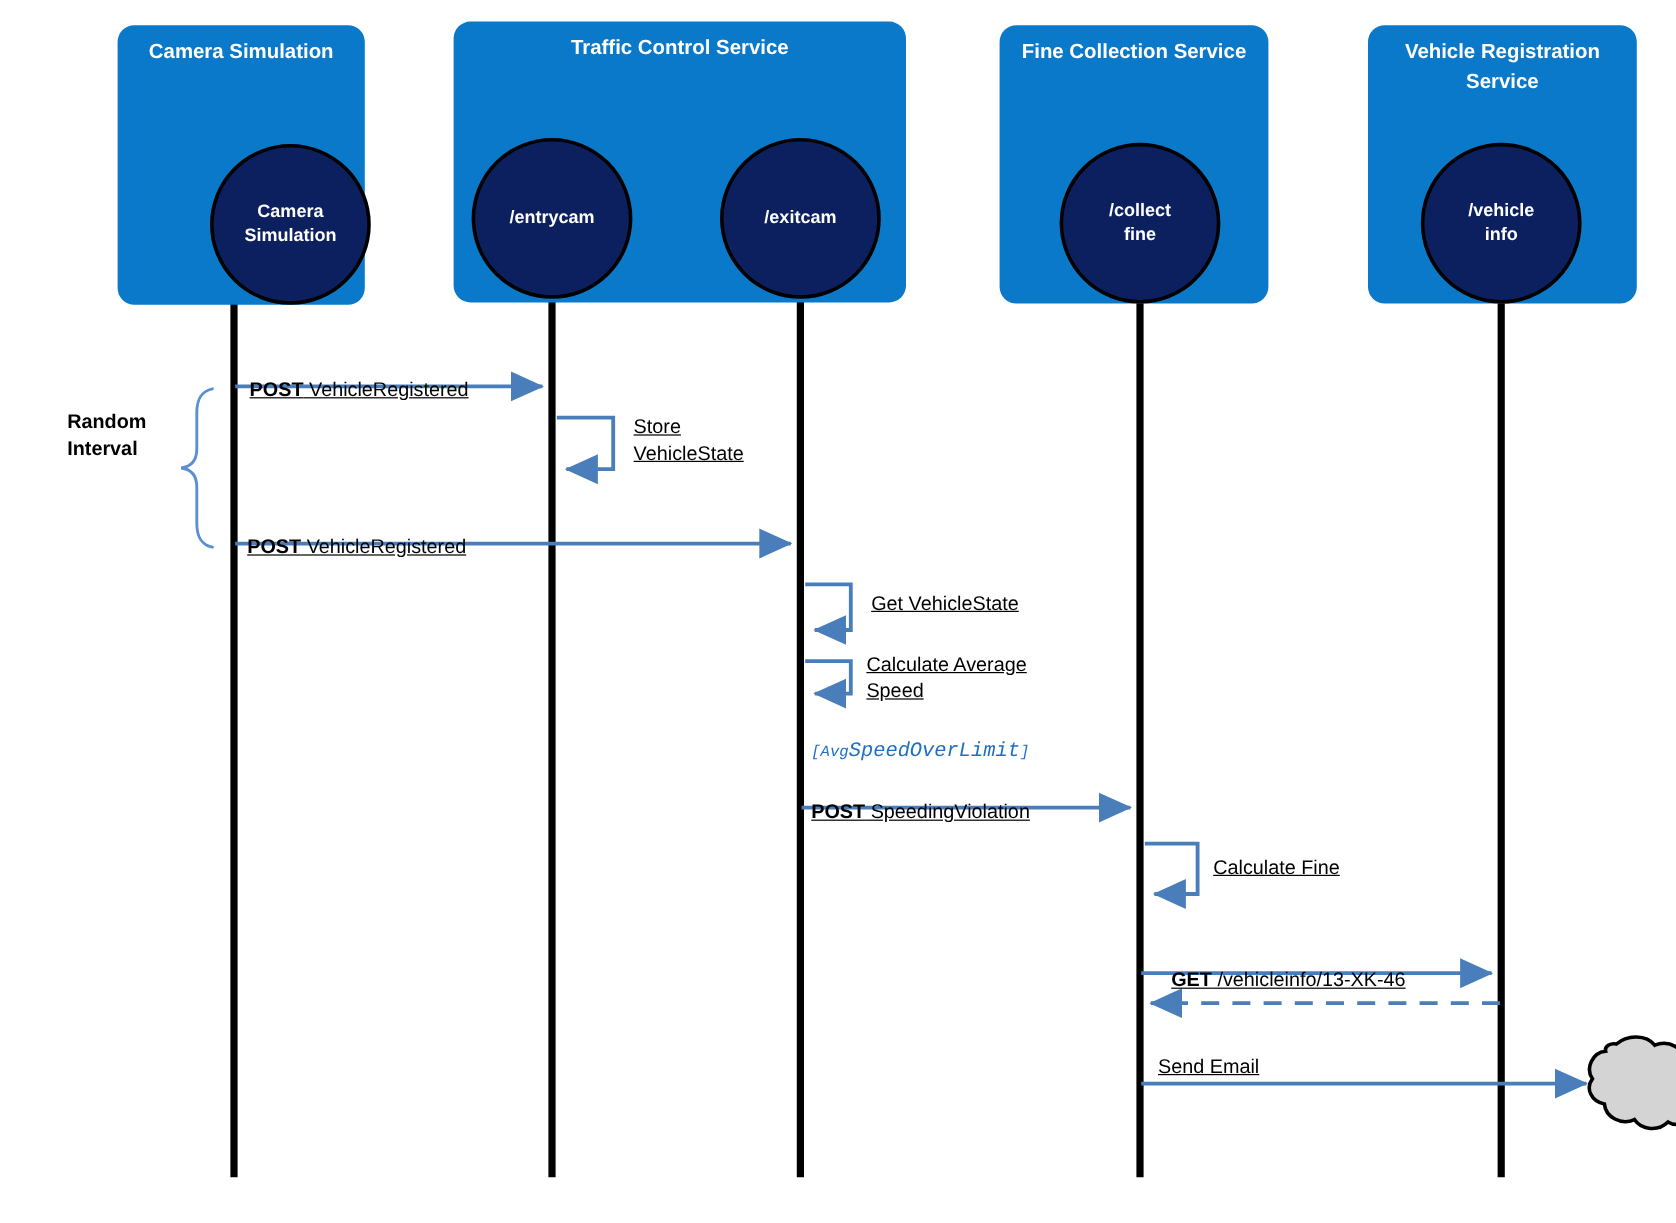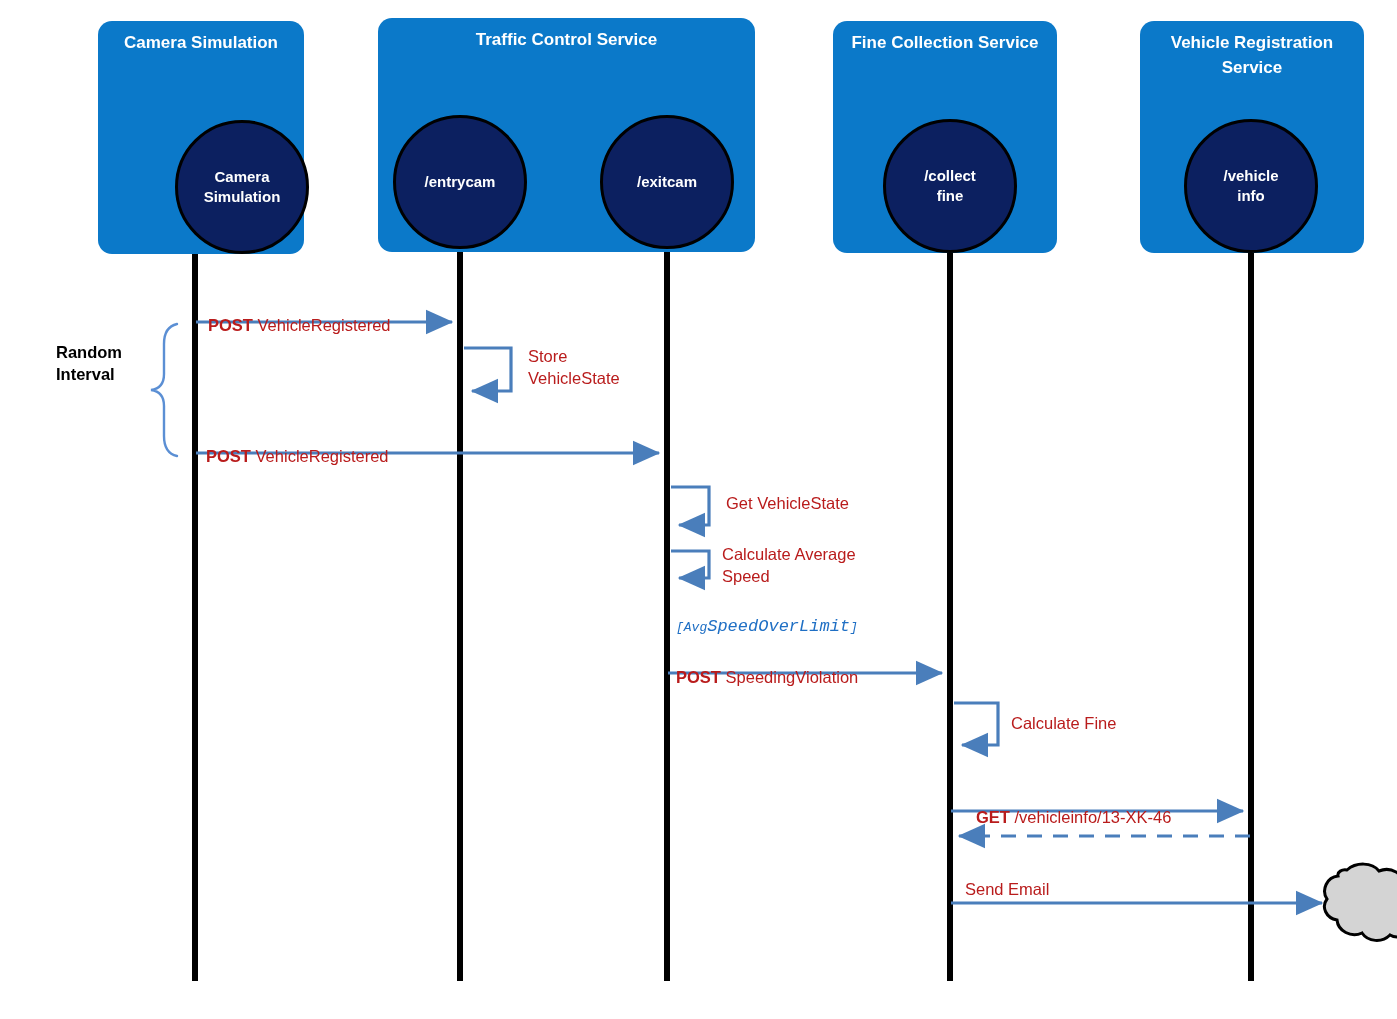--- a/index.html
+++ b/index.html
@@ -57,24 +57,25 @@
     color: #ffffff;
     font-weight: bold;
     font-size: 15px;
     line-height: 1.35;
     white-space: pre-line;
   }
   
   .msg {
     position: absolute;
     font-size: 16.5px;
-    color: #b91c1c;
+    color: #000000;
     line-height: 1.35;
     white-space: pre-line;
     font-family: "Liberation Sans", sans-serif;
+    text-decoration: underline;
   }
   .msg b { font-weight: bold; }
   .guard {
     position: absolute;
     color: #1f6fc4;
     font-style: italic;
     font-family: Liberation Mono, monospace;
     white-space: nowrap;
   }
   .guard .sm { font-size: 13px; }

